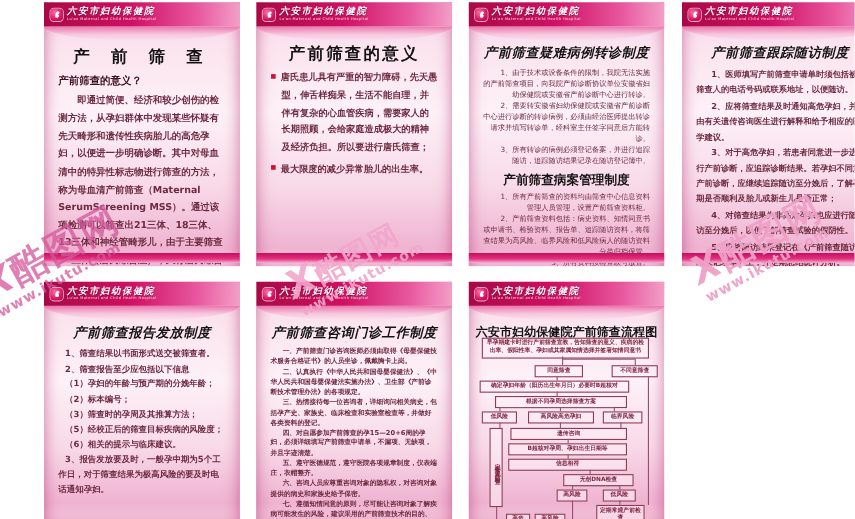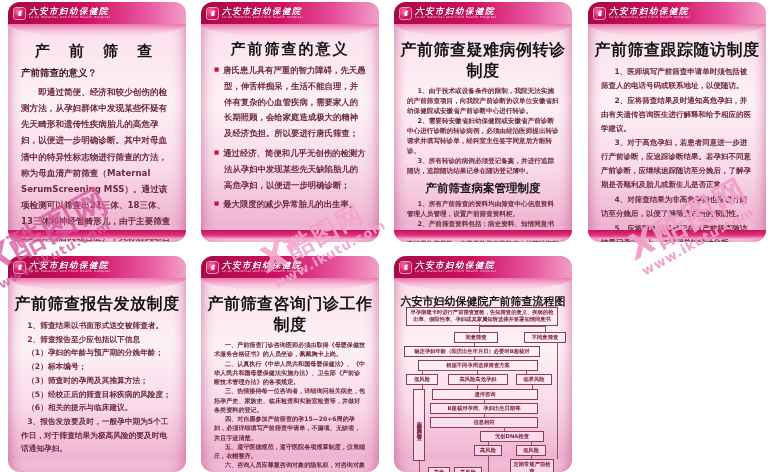--- a/index.html
+++ b/index.html
@@ -1,51 +1,51 @@
 <!DOCTYPE html>
 <html><head>
 <meta charset="utf-8">
 <style>
   html,body{margin:0;padding:0;}
   .screen{position:relative;width:777px;height:472px;background:#ffffff;overflow:hidden;
           font-family:"DejaVu Sans","Liberation Sans",sans-serif;}
   
-  .card{position:absolute;width:178px;border-radius:12px;overflow:hidden;
+  .card{position:absolute;width:178px;border-radius:0;overflow:hidden;
         background:linear-gradient(180deg,#f2c0d8 0%,#fbe3ee 15%,#fdf1f7 42%,#f8d9e8 70%,#efb3d1 93%,#f3c2d9 100%);
-        box-shadow:inset 10px 0 14px -10px rgba(173,20,95,.55), inset -10px 0 14px -10px rgba(173,20,95,.55);}
+        box-shadow:inset 10px 0 14px -10px rgba(173,20,95,.55), inset -10px 0 14px -10px rgba(173,20,95,.55);margin-left:32px;}
   .card.toprow{top:2px;height:240px;}
   .card.botrow{top:256px;height:216px;}
   .hdr{position:relative;height:22px;
        background:linear-gradient(92deg,#a80946 0%,#cf1163 45%,#e8579f 78%,#f2a0c8 100%);
        display:flex;align-items:center;padding:0 0 0 6px;}
   .wave{height:13px;margin-top:0;
         background:linear-gradient(180deg,#ec74ad 0%,#f6c6dd 55%,rgba(255,255,255,0) 100%);
         border-radius:0 0 100% 100% / 0 0 26px 26px;}
   .logo{width:11px;height:11px;border-radius:3px;background:radial-gradient(circle at 35% 30%,#ff6ea4,#d3095b 70%);
         display:inline-flex;align-items:center;justify-content:center;flex:0 0 auto;margin-right:4px;
         box-shadow:0 0 0 1px rgba(255,255,255,.65);}
   .logo svg{width:8px;height:8px;}
   .hosp{line-height:1;}
   .hname{color:#ffffff;font-weight:bold;font-style:italic;font-size:8.5px;letter-spacing:1.5px;
          text-shadow:0 1px 1px rgba(90,0,40,.6);}
   .hsub{color:#ffd9ea;font-size:3.2px;letter-spacing:.4px;margin-top:1px;}
   .ptitle{text-align:center;font-weight:bold;color:#141414;margin:1px 6px 4px;}
   .t-big{font-size:15px;letter-spacing:7px;margin-top:5px;}
   .t-mid{font-size:15px;letter-spacing:2px;margin-top:3px;}
-  .t-std{font-size:16px;letter-spacing:.5px;margin-top:3px;}
+  .t-std{font-size:12px;letter-spacing:.5px;margin-top:3px;font-style:italic;}
   .t-sm{font-size:11px;letter-spacing:0;margin-top:3px;}
   .body{position:relative;margin:0 13px;color:#6f2b40;}
   .bar{position:absolute;left:0;right:0;bottom:3px;height:9px;
        background:linear-gradient(180deg,#c70e5e 0%,#e2327f 60%,#f6aed2 100%);}
   
   .p1-head{font-weight:bold;color:#3c1020;font-size:9.5px;margin:6px 0 4px;}
   .p1-body{font-size:8.6px;line-height:1.88;font-weight:bold;text-indent:2em;}
   .p2 .li{font-size:8.4px;line-height:1.88;font-weight:bold;padding-left:10px;text-indent:-10px;margin-top:4px;}
   .p2 .li::before{content:"■";color:#cf1030;font-size:5.5px;margin-right:4px;vertical-align:2px;}
-  .p3 .li{font-size:6.6px;line-height:1.52;font-weight:bold;text-indent:1.6em;}
+  .p3 .li{font-size:6.6px;line-height:1.52;font-weight:normal;text-indent:1.6em;text-align:right;}
   .sec2{text-align:center;font-weight:bold;color:#141414;font-size:11.5px;margin:5px 0 3px;}
   .p4 .li{font-size:7.5px;line-height:1.85;font-weight:bold;text-indent:1.8em;margin-top:1px;}
   .p5 .li{font-size:7.7px;line-height:1.78;font-weight:bold;text-indent:.8em;}
   .p6 .li{font-size:6.1px;line-height:1.52;font-weight:bold;text-indent:1.8em;}
   
   .flow{position:absolute;left:0;top:0;right:0;bottom:0;}
   .fbox{position:absolute;border:1px solid #8e3c55;background:rgba(253,240,246,.55);
         color:#7c1f3d;font-size:5.3px;line-height:1.4;font-weight:bold;padding:1px 2px;
         text-align:center;box-sizing:border-box;}
   .fvert{writing-mode:vertical-rl;letter-spacing:2px;padding:3px 1px;}
@@ -96,21 +96,20 @@
       </span>
       <div class="hosp">
           <div class="hname">六安市妇幼保健院</div>
       <div class="hsub">Lu'an Maternal and Child Health Hospital</div>
         </div>
     </div>
     <div class="wave"></div>
     <div class="ptitle t-mid">产前筛查的意义</div>
     <div class="body p2">
         <div class="li">唐氏患儿具有严重的智力障碍，先天愚型，伸舌样痴呆，生活不能自理，并伴有复杂的心血管疾病，需要家人的长期照顾，会给家庭造成极大的精神及经济负担。所以要进行唐氏筛查；</div>
-        <div class="li">通过经济、简便和几乎无创伤的检测方法从孕妇中发现某些先天缺陷胎儿的高危孕妇，以便进一步明确诊断；</div>
         <div class="li">最大限度的减少异常胎儿的出生率。</div>
       </div>
     <div class="bar"></div>
   </div>
 
   <div class="card toprow" style="left:394px;">
     <div class="hdr">
       <span class="logo">
         <svg viewBox="0 0 10 10">
             <path d="M3.2 8.6C2 4.6 4 1.6 6.2 1.8c1.8.2 2 2.6-.6 3.2 2 .7 2 2.8.2 3.8z" fill="#fff"></path>

